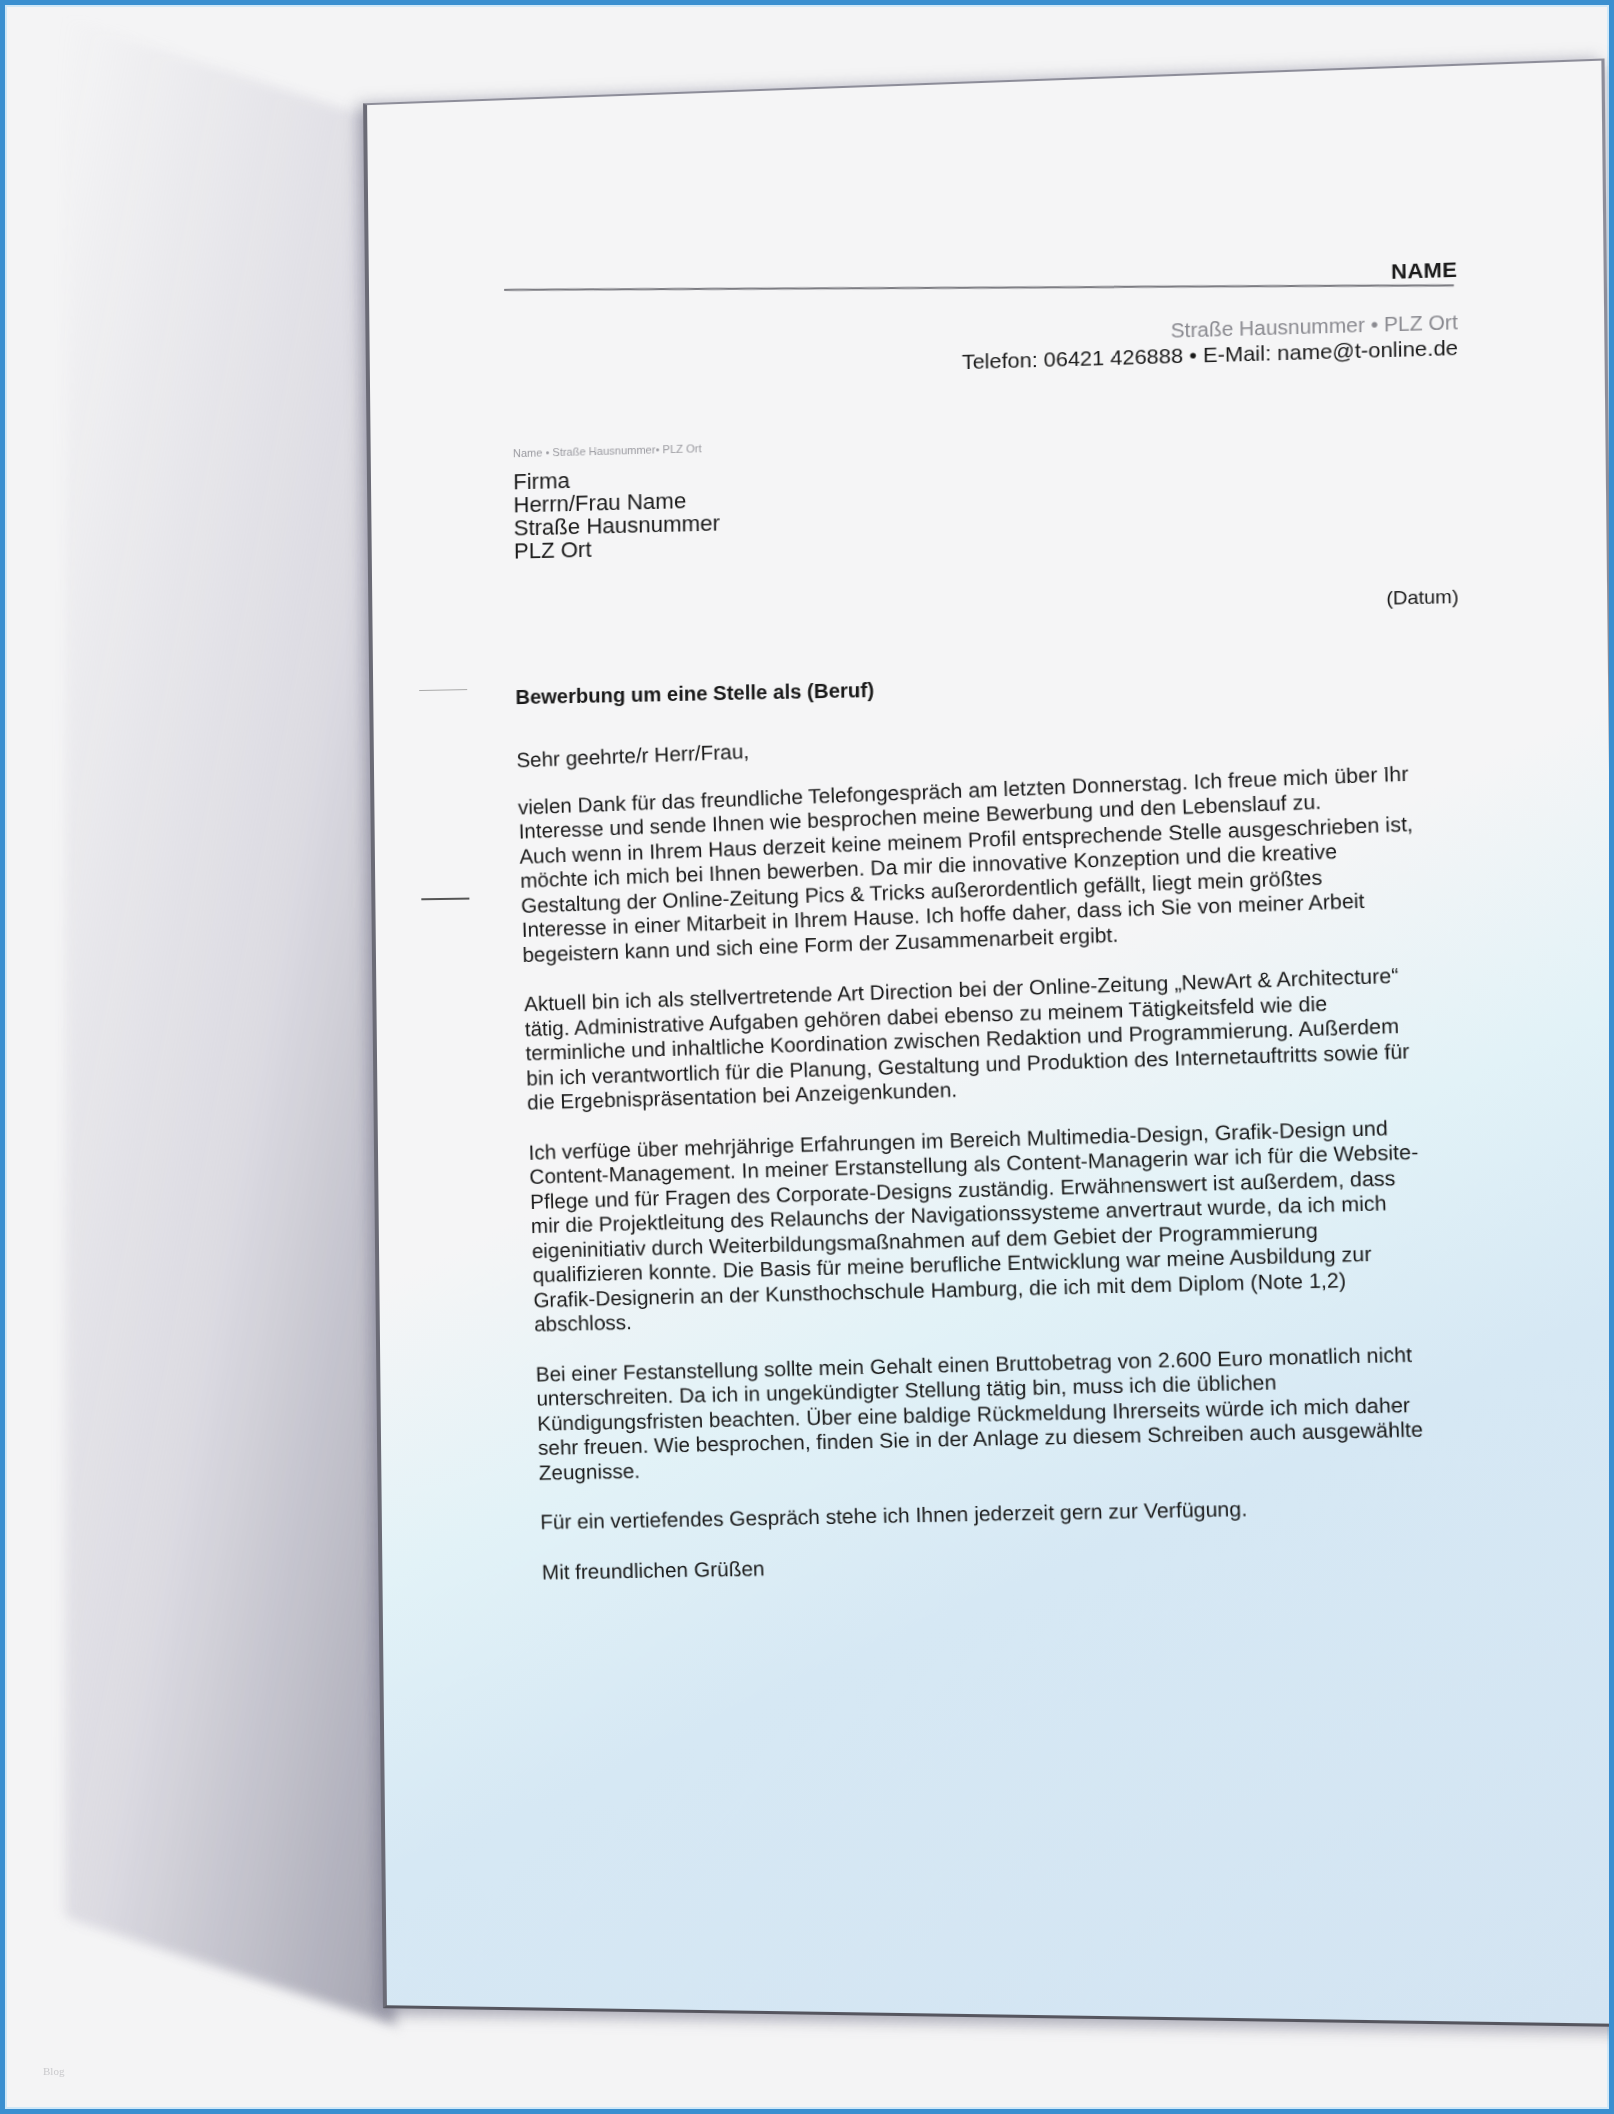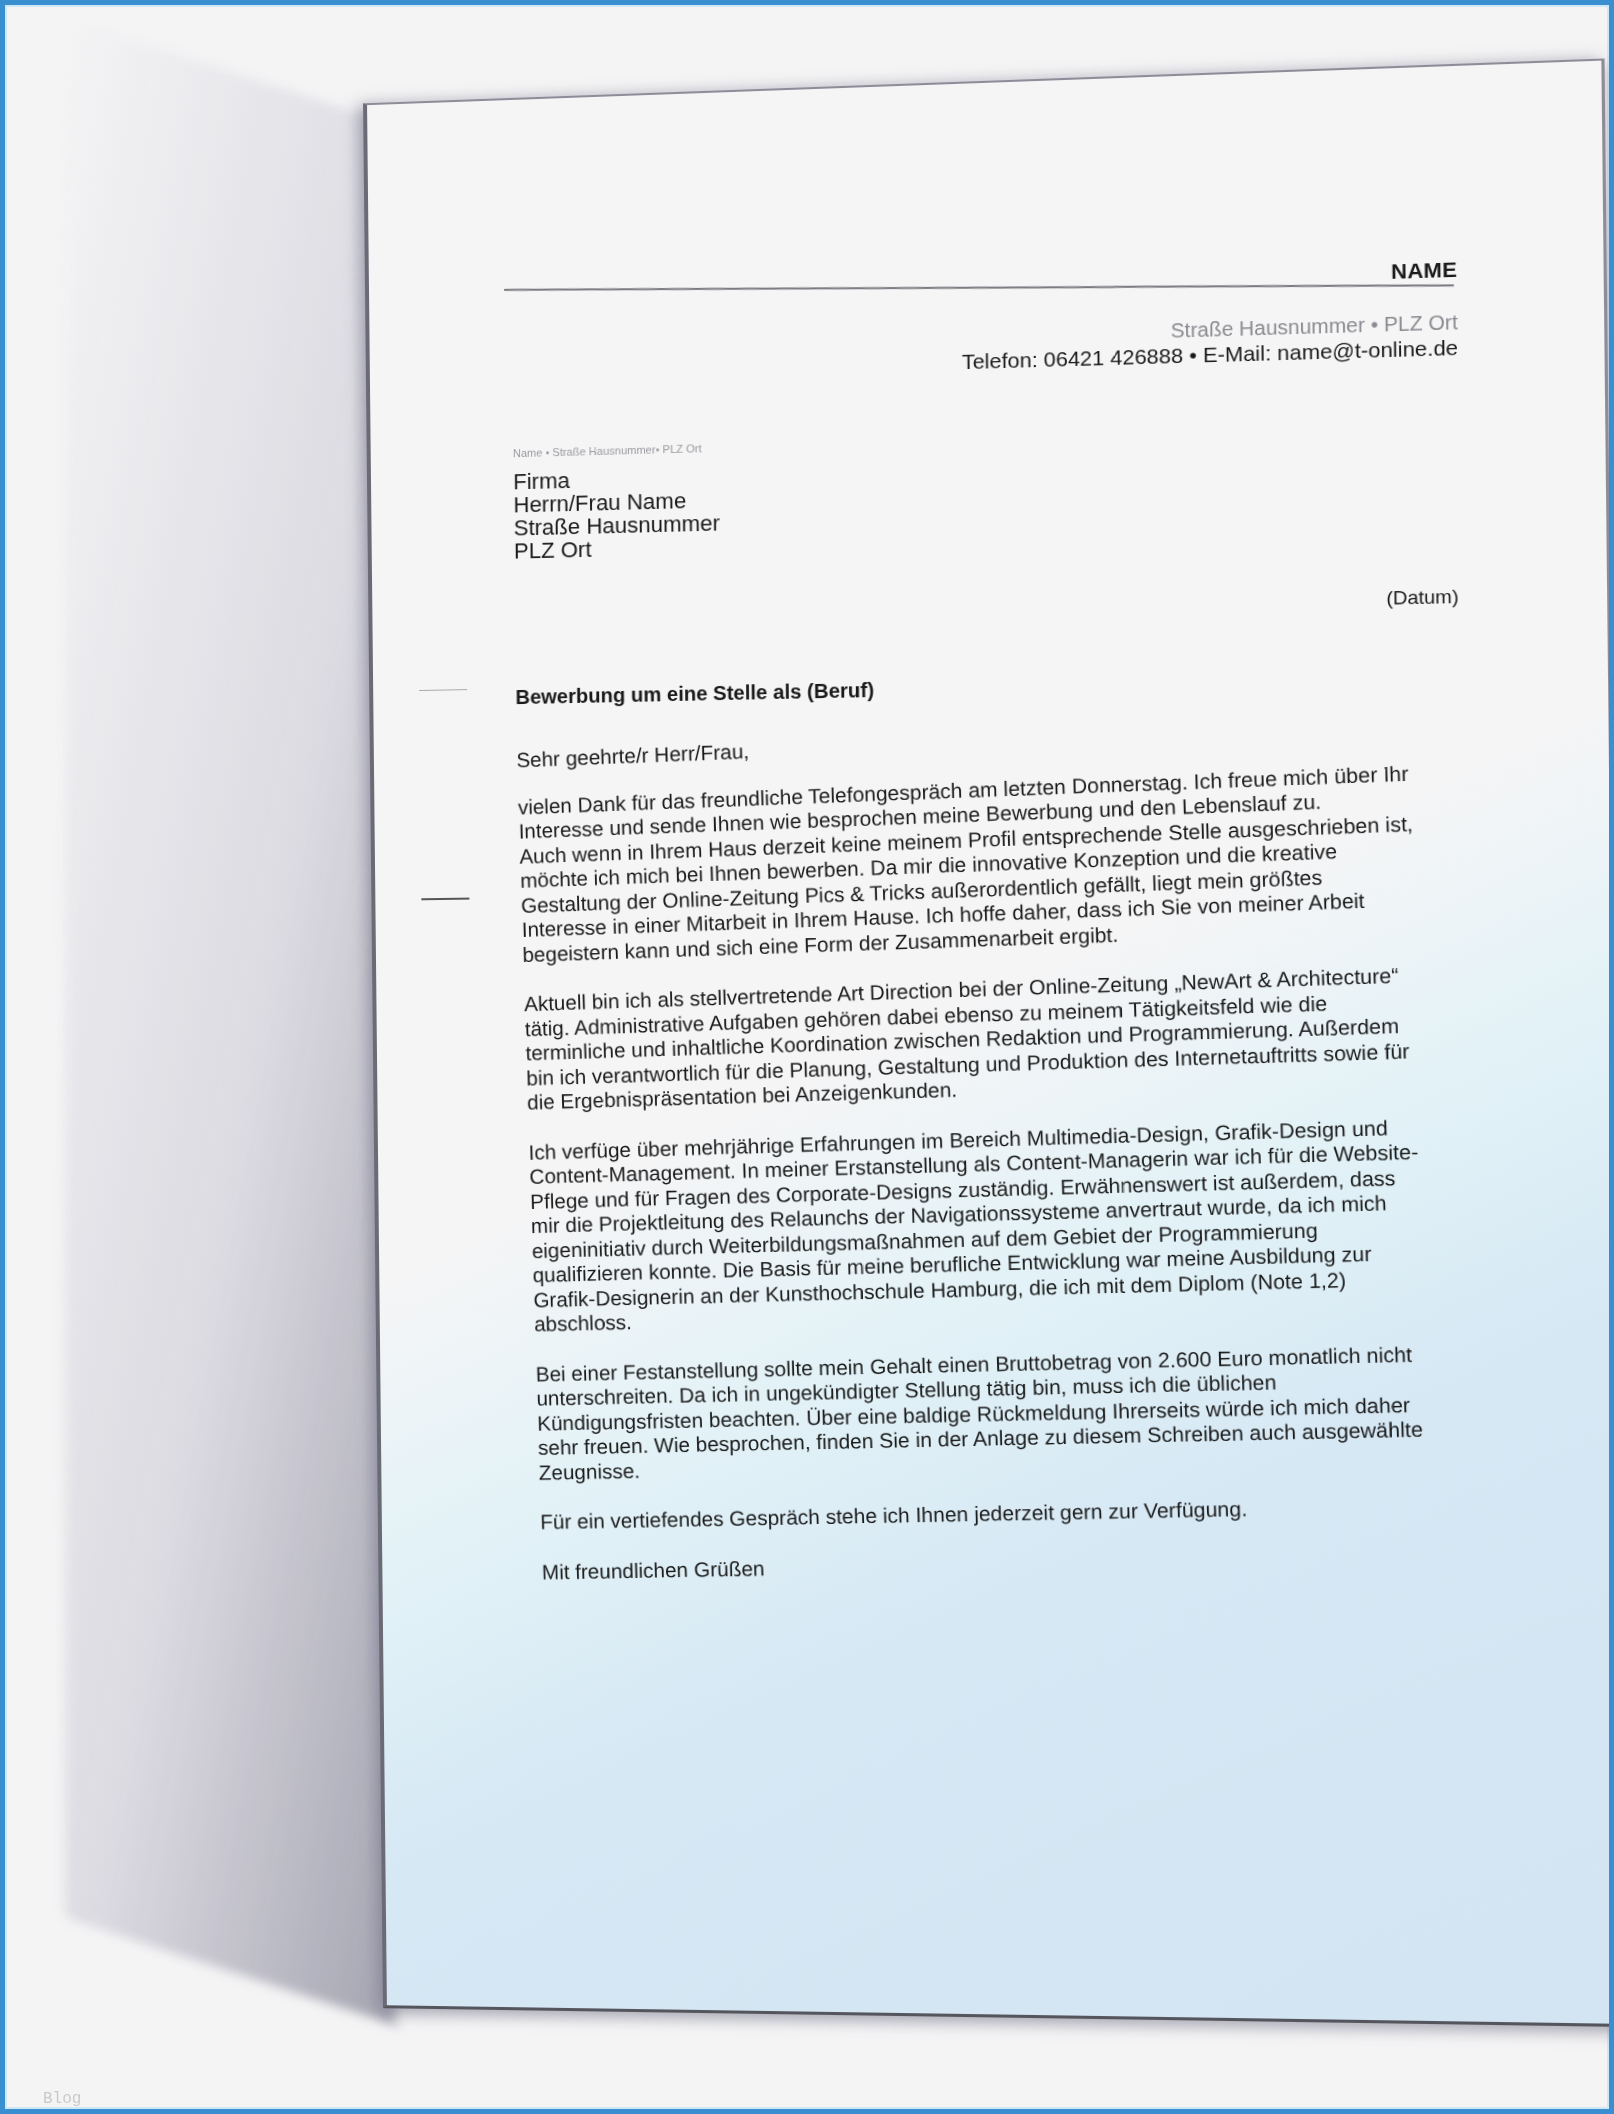--- a/index.html
+++ b/index.html
@@ -87,22 +87,22 @@
     .body {
       position: absolute; left: 142px; top: 646px;
       width: 940px;
       font-size: 20.5px; line-height: 24.5px;
       transform: rotate(-1.2deg); transform-origin: left top;
     }
     .body p { margin: 0 0 25px 0; white-space: pre-line; }
     .body .salutation { margin-bottom: 22px; }
     .watermark {
       position: absolute; left: 38px; top: 2060px;
-      font-family: Liberation Mono, monospace;
-      font-size: 16px; color: #c9c9cc; margin-top: 25px;
+      font-family: Liberation Serif, serif;
+      font-size: 11px; color: #c9c9cc;
     }
   </style>
 </head>
 <body>
 
 <div class="frame">
   <div class="shadow-fan"></div>
 
   <div class="page">
     <div class="doc">

